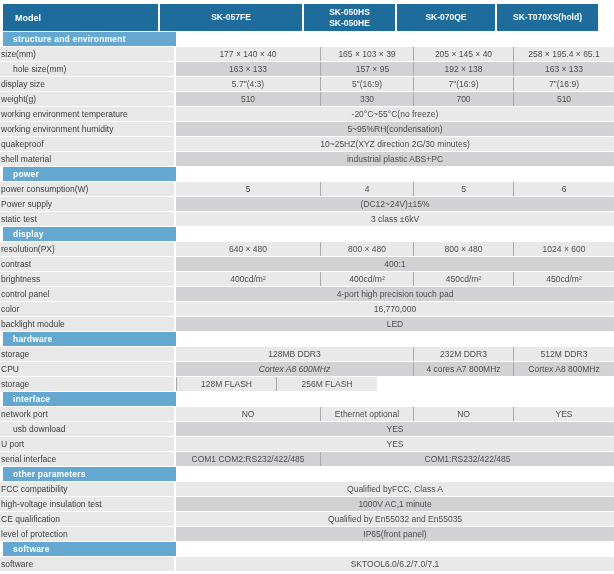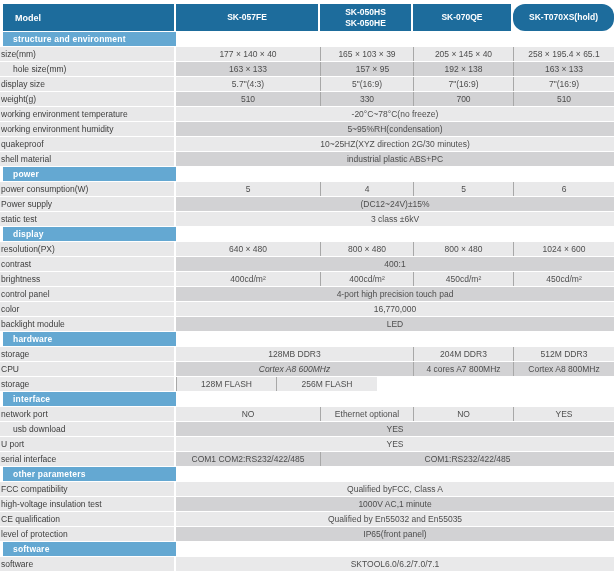--- a/index.html
+++ b/index.html
@@ -25,21 +25,21 @@
     margin-left:3px;width:171px;margin-right:2px;box-sizing:border-box;
     background:var(--header-bg);color:#fff;font-weight:bold;font-size:9px;
     display:flex;align-items:center;padding-left:12px;
   }
   .hdr-col{
     box-sizing:border-box;background:var(--header-bg);color:#fff;
     font-weight:bold;font-size:8.5px;line-height:10.5px;
     display:flex;flex-direction:column;align-items:center;justify-content:center;
     text-align:center;margin-right:2px;
   }
-  .hdr-col.last{margin-right:0;border-radius:12px;}
+  .hdr-col.last{margin-right:16px;}
   
   .section-bar{
     margin-left:3px;width:173px;height:14px;margin-bottom:1px;box-sizing:border-box;
     background:var(--section-bg);color:#fff;font-weight:bold;font-size:8.5px;
     line-height:14px;padding-left:10px;letter-spacing:0.2px;
   }
   
   .row{display:flex;height:14px;margin-bottom:1px;}
   .lbl{
     width:174px;margin-right:2px;box-sizing:border-box;background:var(--label-bg);
@@ -112,21 +112,21 @@
         <div class="cells">
           <div class="cell" style="width: 144px;">510</div>
           <div class="cell divided" style="width: 93px;">330</div>
           <div class="cell divided" style="width: 100px;">700</div>
           <div class="cell divided" style="width: 101px;">510</div>
         </div>
       </div>
       <div class="row light">
         <div class="lbl">working environment temperature</div>
         <div class="cells">
-          <div class="cell" style="width: 438px;">-20°C~78°C(no freeze)</div>
+          <div class="cell" style="width: 438px;">-20°C~55°C(no freeze)</div>
         </div>
       </div>
       <div class="row dark">
         <div class="lbl">working environment humidity</div>
         <div class="cells">
           <div class="cell" style="width: 438px;">5~95%RH(condensation)</div>
         </div>
       </div>
       <div class="row light">
         <div class="lbl">quakeproof</div>
@@ -203,21 +203,21 @@
         <div class="lbl">backlight module</div>
         <div class="cells">
           <div class="cell" style="width: 438px;">LED</div>
         </div>
       </div>
       <div class="section-bar">hardware</div>
       <div class="row light">
         <div class="lbl">storage</div>
         <div class="cells">
           <div class="cell" style="width: 237px;">128MB DDR3</div>
-          <div class="cell divided" style="width: 100px;">204M DDR3</div>
+          <div class="cell divided" style="width: 100px;">232M DDR3</div>
           <div class="cell divided" style="width: 101px;">512M DDR3</div>
         </div>
       </div>
       <div class="row dark">
         <div class="lbl">CPU</div>
         <div class="cells">
           <div class="cell" style="width: 237px; font-style: italic;">Cortex A8 600MHz</div>
           <div class="cell divided" style="width: 100px;">4 cores A7 800MHz</div>
           <div class="cell divided" style="width: 101px;">Cortex A8 800MHz</div>
         </div>

